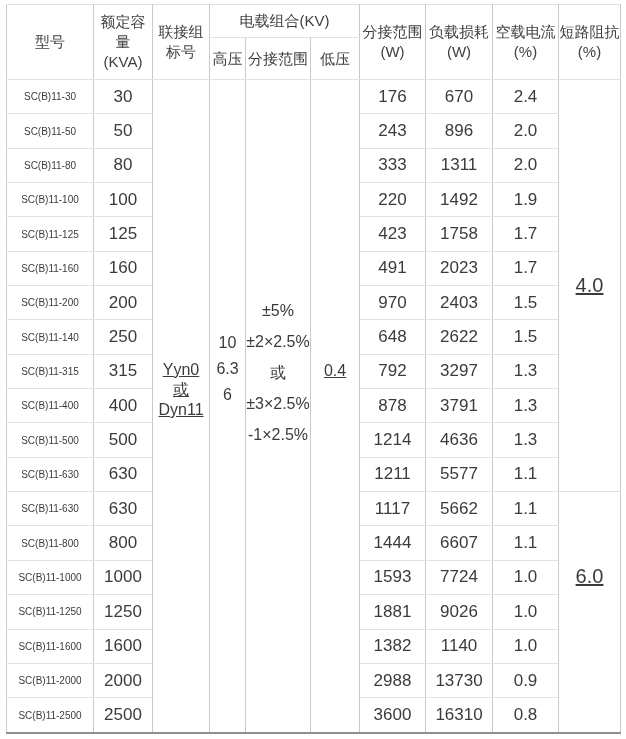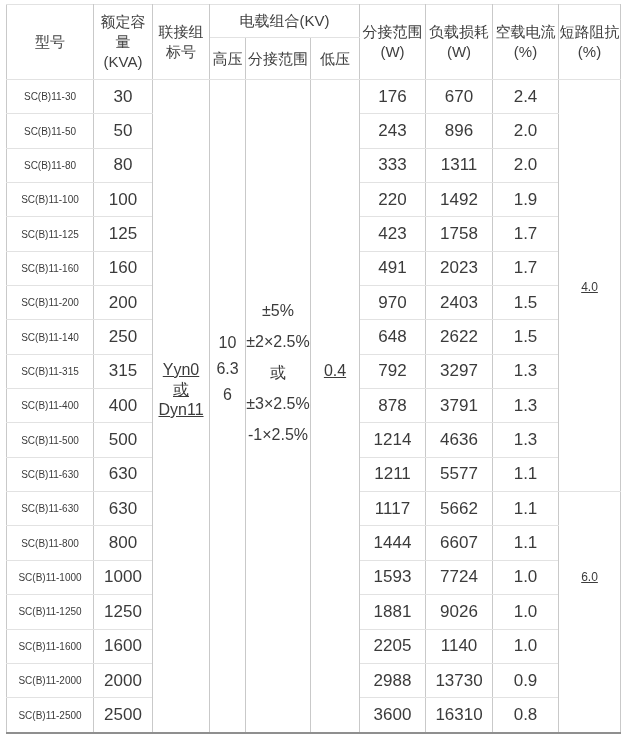--- a/index.html
+++ b/index.html
@@ -48,21 +48,21 @@
   tr.h2 { height: 42px; }
   td.model { font-size: 10px; }
   td.num { font-size: 17px; }
   .pre { white-space: pre-line; }
   .merged-val { font-size: 16px; display: inline-block; }
   .shift-conn { position: relative; top: -16px; line-height: 20px; text-decoration: underline; }
   .shift-hv   { position: relative; top: -37px; line-height: 26px; }
   .shift-tap  { position: relative; top: -34px; line-height: 31px; }
   .shift-lv   { position: relative; top: -35px; text-decoration: underline; }
   .shift-imp2 { position: relative; top: -36px; }
-  .imp-val { font-size: 12px; text-decoration: underline; }
+  .imp-val { font-size: 20px; text-decoration: underline; }
 </style>
 </head>
 <body>
 
 <div class="page">
 <table class="spec">
   <colgroup>
     <col style="width:87px">
         <col style="width:59px">
         <col style="width:57px">
@@ -219,21 +219,21 @@
   <tr>
     <td class="model">SC(B)11-1250</td>
     <td class="num">1250</td>
     <td class="num">1881</td>
     <td class="num">9026</td>
     <td class="num">1.0</td>
   </tr>
   <tr>
     <td class="model">SC(B)11-1600</td>
     <td class="num">1600</td>
-    <td class="num">2205</td>
+    <td class="num">1382</td>
     <td class="num">1140</td>
     <td class="num">1.0</td>
   </tr>
   <tr>
     <td class="model">SC(B)11-2000</td>
     <td class="num">2000</td>
     <td class="num">2988</td>
     <td class="num">13730</td>
     <td class="num">0.9</td>
   </tr>

